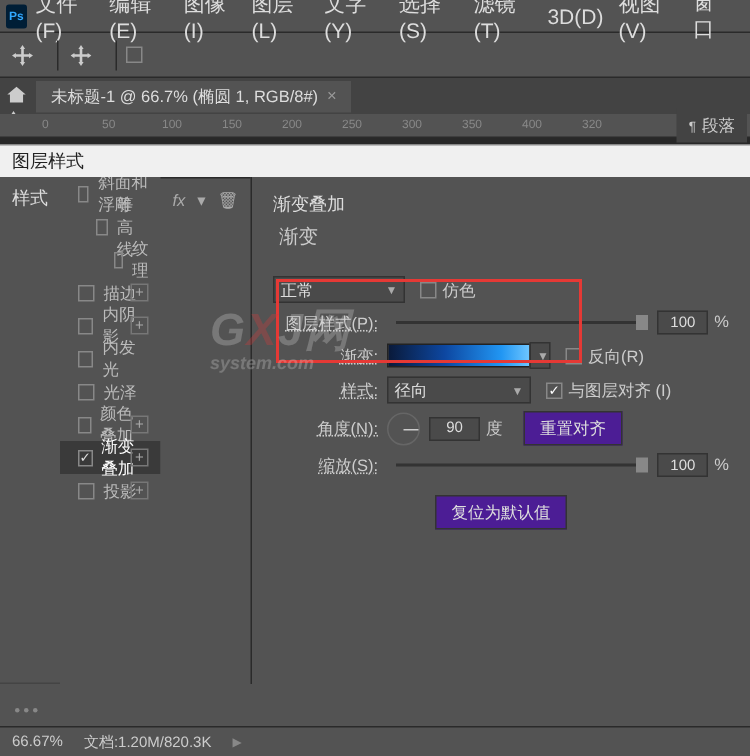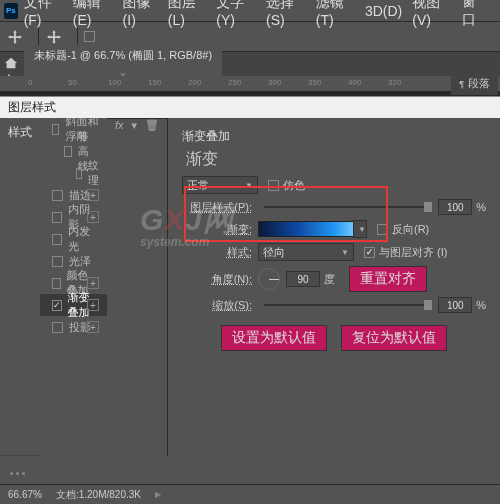--- a/index.html
+++ b/index.html
@@ -6,52 +6,52 @@
   body { background:#535353; color:#ccc; font-size:11px; width:500px; height:504px; overflow:hidden; position:relative; }
   .menubar { background:#535353; height:22px; display:flex; align-items:center; padding:0 4px; border-bottom:1px solid #2a2a2a; }
   .ps-logo { width:16px; height:16px; background:#001e36; color:#31a8ff; font-size:8px; font-weight:bold; display:flex; align-items:center; justify-content:center; border-radius:2px; margin-right:6px;}
   .menubar span.mi { color:#ddd; font-size:14px; margin-right:10px; cursor:default;}
   .toolbar { background:#535353; height:30px; display:flex; align-items:center; padding:0 6px; border-bottom:1px solid #2a2a2a;}
   .tool-ico { width:18px; height:18px; display:flex; align-items:center; justify-content:center; color:#ccc; margin-right:8px;}
   .tool-ico svg { width:14px; height:14px; }
   .sep { width:1px; height:20px; background:#2a2a2a; margin:0 6px;}
   .tabbar { background:#434343; height:24px; display:flex; align-items:center; padding-left:24px; position:relative;}
   .tabbar .home-ico { position:absolute; left:4px; top:4px; width:16px; height:16px; color:#ccc;}
-  .doc-tab { background:#535353; padding:3px 10px; font-size:11px; color:#ddd; display:flex; align-items:center; gap:6px;flex-direction:column;}
+  .doc-tab { background:#535353; padding:3px 10px; font-size:11px; color:#ddd; display:flex; align-items:center; gap:6px;}
   .doc-tab .x { color:#999;}
   .ruler { background:#535353; height:16px; position:relative; color:#888; font-size:8px; border-bottom:1px solid #2a2a2a; overflow:hidden;}
   .ruler div { position:absolute; top:2px;}
   .right-panel-tab { position:absolute; right:2px; top:72px; background:#434343; padding:4px 8px; font-size:11px; color:#ccc; display:flex; align-items:center; gap:4px;}
   .dlg-header { background:#f0f0f0; color:#222; height:22px; display:flex; align-items:center; padding:0 8px; font-size:12px; border-top:1px solid #888;}
   .dlg-body { display:flex; background:#535353; height:338px; }
   .styles-col { width:168px; border-right:1px solid #2a2a2a; display:flex; flex-direction:row;}
   .styles-head { padding:6px 8px; color:#ddd; font-size:12px; border-bottom:1px solid #444;}
   .blend-row { padding:4px 12px; color:#ccc; font-size:11px;}
   .styles-list { flex:1; overflow:hidden;}
   .style-item { display:flex; align-items:center; padding:3px 8px 3px 12px; font-size:11px; color:#bbb; position:relative; height:22px;}
   .style-item.selected { background:#3a3a3a; color:#fff;}
   .chk { width:11px; height:11px; border:1px solid #888; margin-right:6px; display:flex; align-items:center; justify-content:center; font-size:9px; color:#ddd; line-height:1;}
   .plus { position:absolute; right:8px; width:12px; height:12px; border:1px solid #777; color:#aaa; font-size:10px; display:flex; align-items:center; justify-content:center;}
-  .styles-footer { height:22px; border-top:1px solid #2a2a2a; display:flex; align-items:flex-start; padding:0 8px; gap:8px; color:#aaa;}
+  .styles-footer { height:22px; border-top:1px solid #2a2a2a; display:flex; align-items:flex-end; padding:0 8px; gap:8px; color:#aaa;}
   .opts-col { flex:1; padding:10px 14px; position:relative;}
   .sect-title { font-size:12px; color:#ddd; margin-bottom:4px;}
-  .sub-title { font-size:16px; color:#ccc; margin-left:4px; margin-bottom:6px;}
+  .sub-title { font-size:13px; color:#ccc; margin-left:4px; margin-bottom:17px;}
   .row { display:flex; align-items:center; margin:5px 0; font-size:11px; color:#ccc;}
   .lbl { width:70px; text-align:right; margin-right:6px; color:#ccc; text-decoration:underline; text-decoration-style:dotted;}
   .dd { background:#4a4a4a; border:1px solid #333; height:18px; display:flex; align-items:center; justify-content:space-between; padding:0 4px; color:#ddd; position:relative;}
   .dd .arr { font-size:8px; color:#aaa;}
   .num { width:34px; height:16px; background:#4a4a4a; border:1px solid #333; color:#ddd; text-align:center; font-size:10px;}
   .pct { color:#ccc; margin-left:4px;}
   .slider { flex:1; height:14px; position:relative; margin:0 6px;}
   .slider .track { position:absolute; top:6px; left:0; right:0; height:2px; background:#333;}
   .slider .thumb { position:absolute; top:2px; width:8px; height:10px; background:#888;}
   .grad-prev { width:96px; height:16px; background:linear-gradient(90deg,#0a1a3a 0%,#0d47a1 40%,#2196f3 80%,#6ec6ff 100%); border:1px solid #222;}
   .style-dd { width:96px;}
   .red-box { position:absolute; border:2px solid #e53935; pointer-events:none;}
-  .btn { background:#be185d; border:1px solid #333; padding:3px 10px; color:#ddd; font-size:14px;}
+  .btn { background:#4c1d95; border:1px solid #333; padding:3px 10px; color:#ddd; font-size:11px;}
   .chk2 { width:11px; height:11px; border:1px solid #888; margin-right:4px; display:inline-flex; align-items:center; justify-content:center; font-size:9px; color:#fff;}
   .angle-widget { width:22px; height:22px; border:1px solid #666; border-radius:50%; position:relative; margin-right:6px;}
   .angle-widget::after { content:''; position:absolute; width:10px; height:1px; background:#ccc; top:10px; left:10px;}
   .watermark { position:absolute; top:200px; left:140px; font-size:30px; color:rgba(230,230,230,0.25); font-style:italic; font-weight:bold; pointer-events:none; letter-spacing:1px;}
   .watermark small { font-size:12px; display:block; letter-spacing:0; margin-top:-6px;}
   .statusbar { position:absolute; bottom:0; left:0; right:0; height:20px; background:#535353; border-top:1px solid #2a2a2a; display:flex; align-items:center; padding:0 8px; font-size:10px; color:#ccc; gap:14px;}
   .canvas-gap { height:4px; background:#282828;}
   .left-tool { position:absolute; left:2px; top:74px; width:14px; height:14px; color:#ccc; }
   .dots-row { height:6px; display:flex; gap:3px; padding-left:10px; align-items:center;}
   .dots-row i { width:3px;height:3px;background:#888;border-radius:50%; display:block;}
@@ -187,21 +187,21 @@
       <span style="margin-left:auto">▾</span>
       <span>🗑</span>
     </div>
   </div>
 
   <div class="opts-col">
     <div class="sect-title">渐变叠加</div>
     <div class="sub-title">渐变</div>
 
     <div class="row">
-      <div class="dd" style="width:76px">
+      <div class="dd" style="width:88px">
         <span>正常</span>
           <span class="arr">▼</span>
       </div>
       <span style="width:10px"></span>
       <span class="chk2"></span>
       <span>仿色</span>
     </div>
 
     <div class="row">
       <span class="lbl">图层样式(P):</span>
@@ -250,21 +250,20 @@
       <span class="lbl">缩放(S):</span>
       <div class="slider">
         <div class="track"></div>
           <div class="thumb" style="right:0"></div>
       </div>
       <input class="num" value="100" style="">
       <span class="pct">%</span>
     </div>
 
     <div class="row" style="margin-top:12px; justify-content:center; gap:14px;">
-      <button class="btn">设置为默认值</button>
       <button class="btn">复位为默认值</button>
     </div>
   </div>
 </div>
 
 <div class="watermark">
   G<span style="color:rgba(200,60,60,0.35)">X</span>J网
   <small>system.com</small>
 </div>
 

